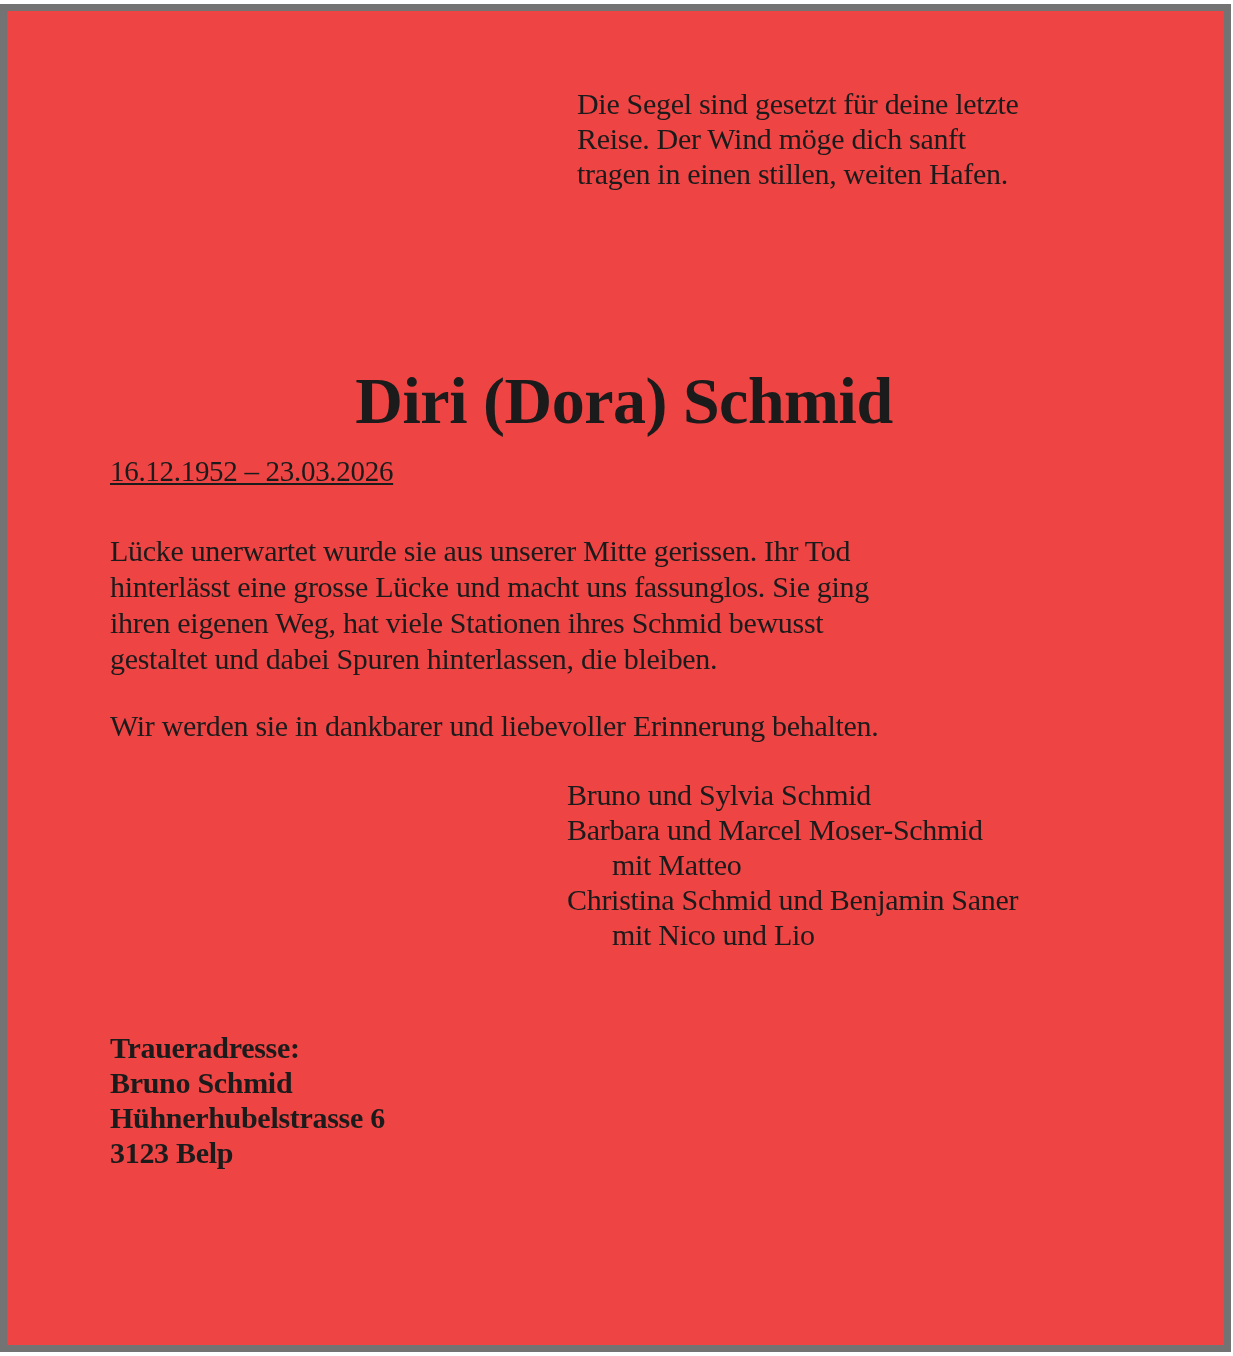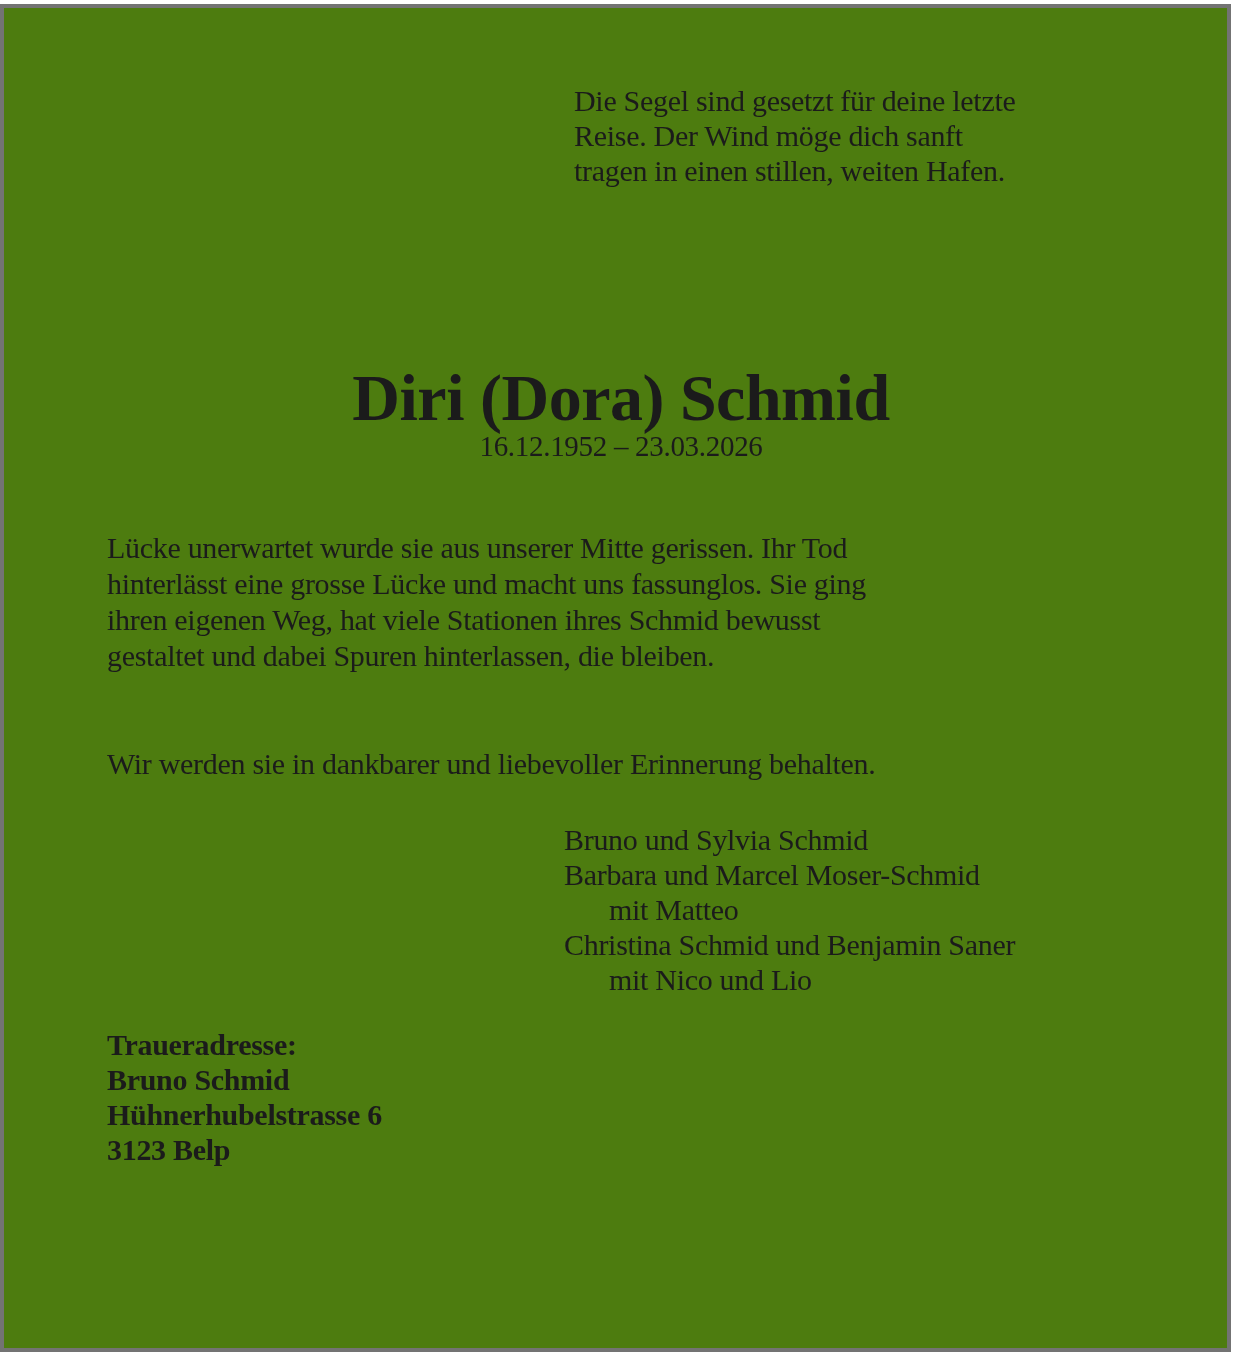--- a/index.html
+++ b/index.html
@@ -13,22 +13,22 @@
     position: relative;
     font-family: "Liberation Serif", "DejaVu Serif", serif;
     color: #1b1b1b;
   }
   .sheet {
     position: absolute;
     top: 4px;
     left: 0;
     right: 2px;
     bottom: 4px;
-    border: 4px solid #737373;
-    background: #4d7c0f;
+    border: 7px solid #737373;
+    background: #ef4444;
   }
   .block {
     position: absolute;
     font-size: 30px;
     line-height: 35px;
     letter-spacing: -0.3px;
     white-space: nowrap;
   }
   .poem {
     top: 75px;
@@ -50,42 +50,41 @@
     top: 352px;
     left: 103px;
     width: 1028px;
     text-align: center;
     font-size: 66px;
     line-height: 76px;
     font-weight: bold;
     letter-spacing: -0.5px;
   }
   .dates {
-    top: 418px;
+    top: 440px;
     left: 103px;
     width: 1028px;
-    text-align: center;
+    text-align: left;
     font-size: 29px;
     line-height: 40px;
+    text-decoration: underline;
   }
   .main-text {
     top: 522px;
     left: 103px;
     line-height: 36px;
   }
   .remembrance {
     top: 697px;
     left: 103px;
-    margin-top: 41px;
   }
   .mourners {
     top: 766px;
     left: 560px;
     line-height: 35px;
-    margin-top: 48px;
   }
   .mourners .indent {
     padding-left: 45px;
   }
   .address {
     top: 1019px;
     left: 103px;
     line-height: 35px;
     font-weight: bold;
   }

